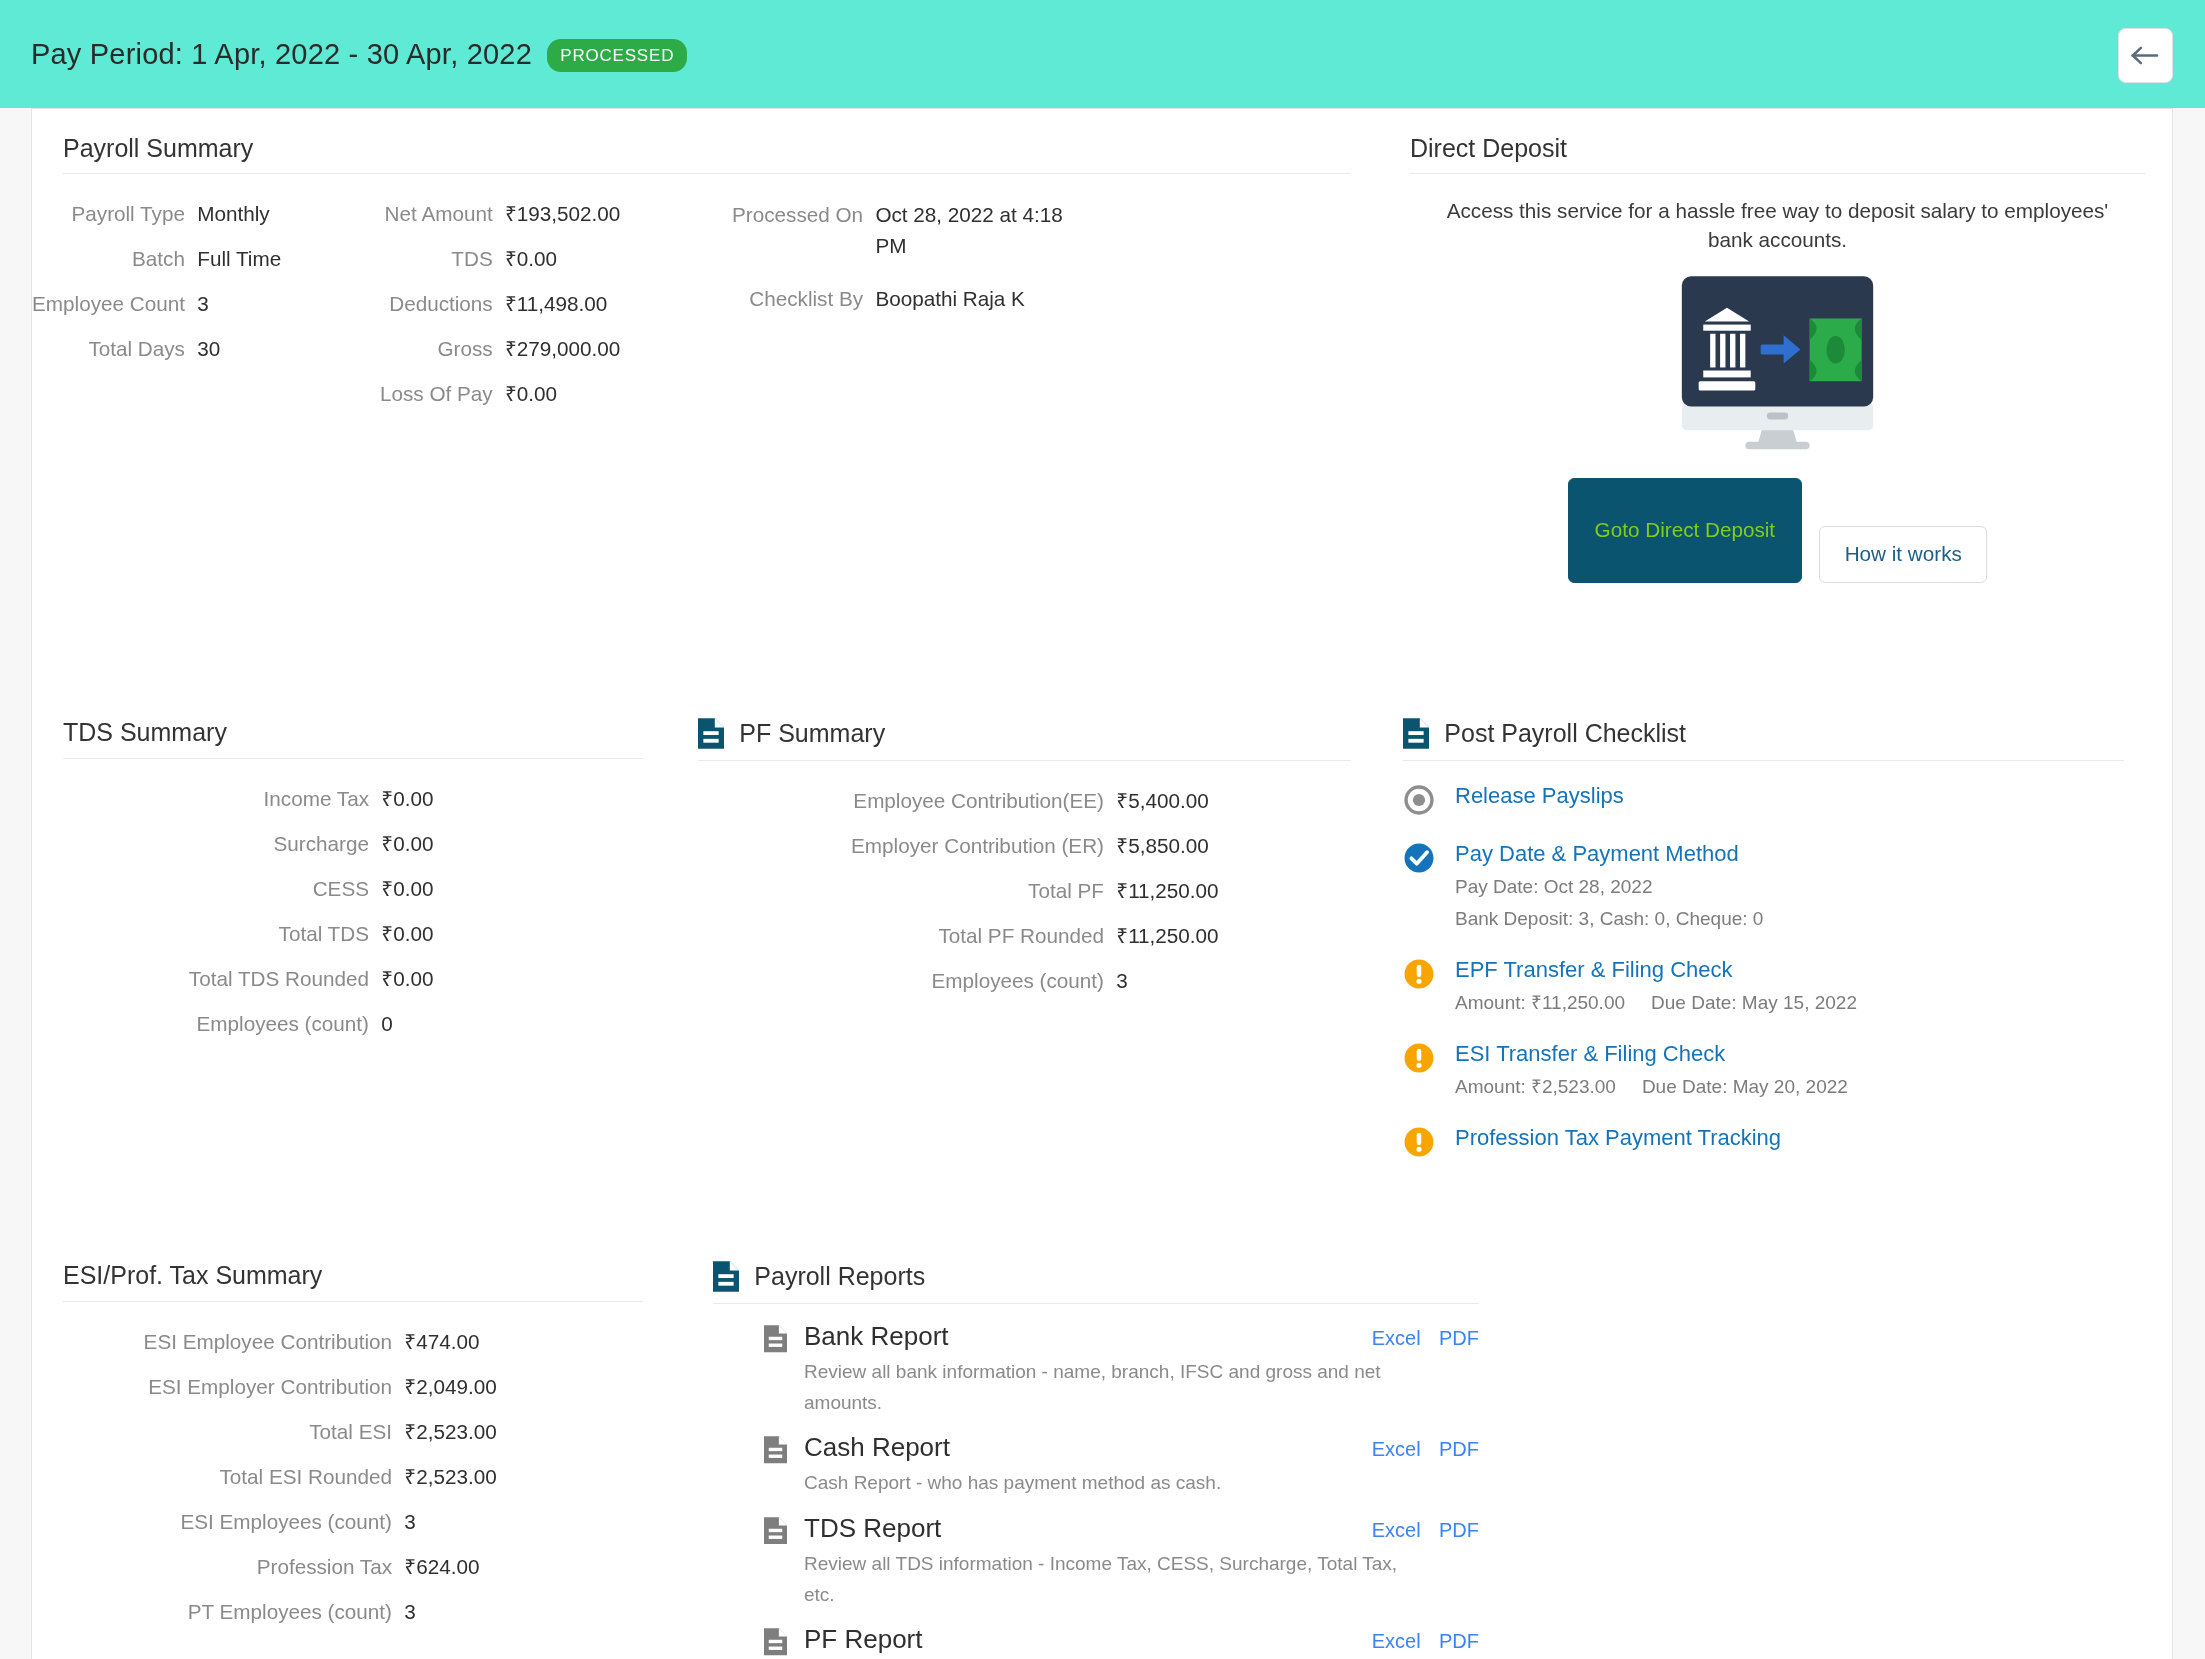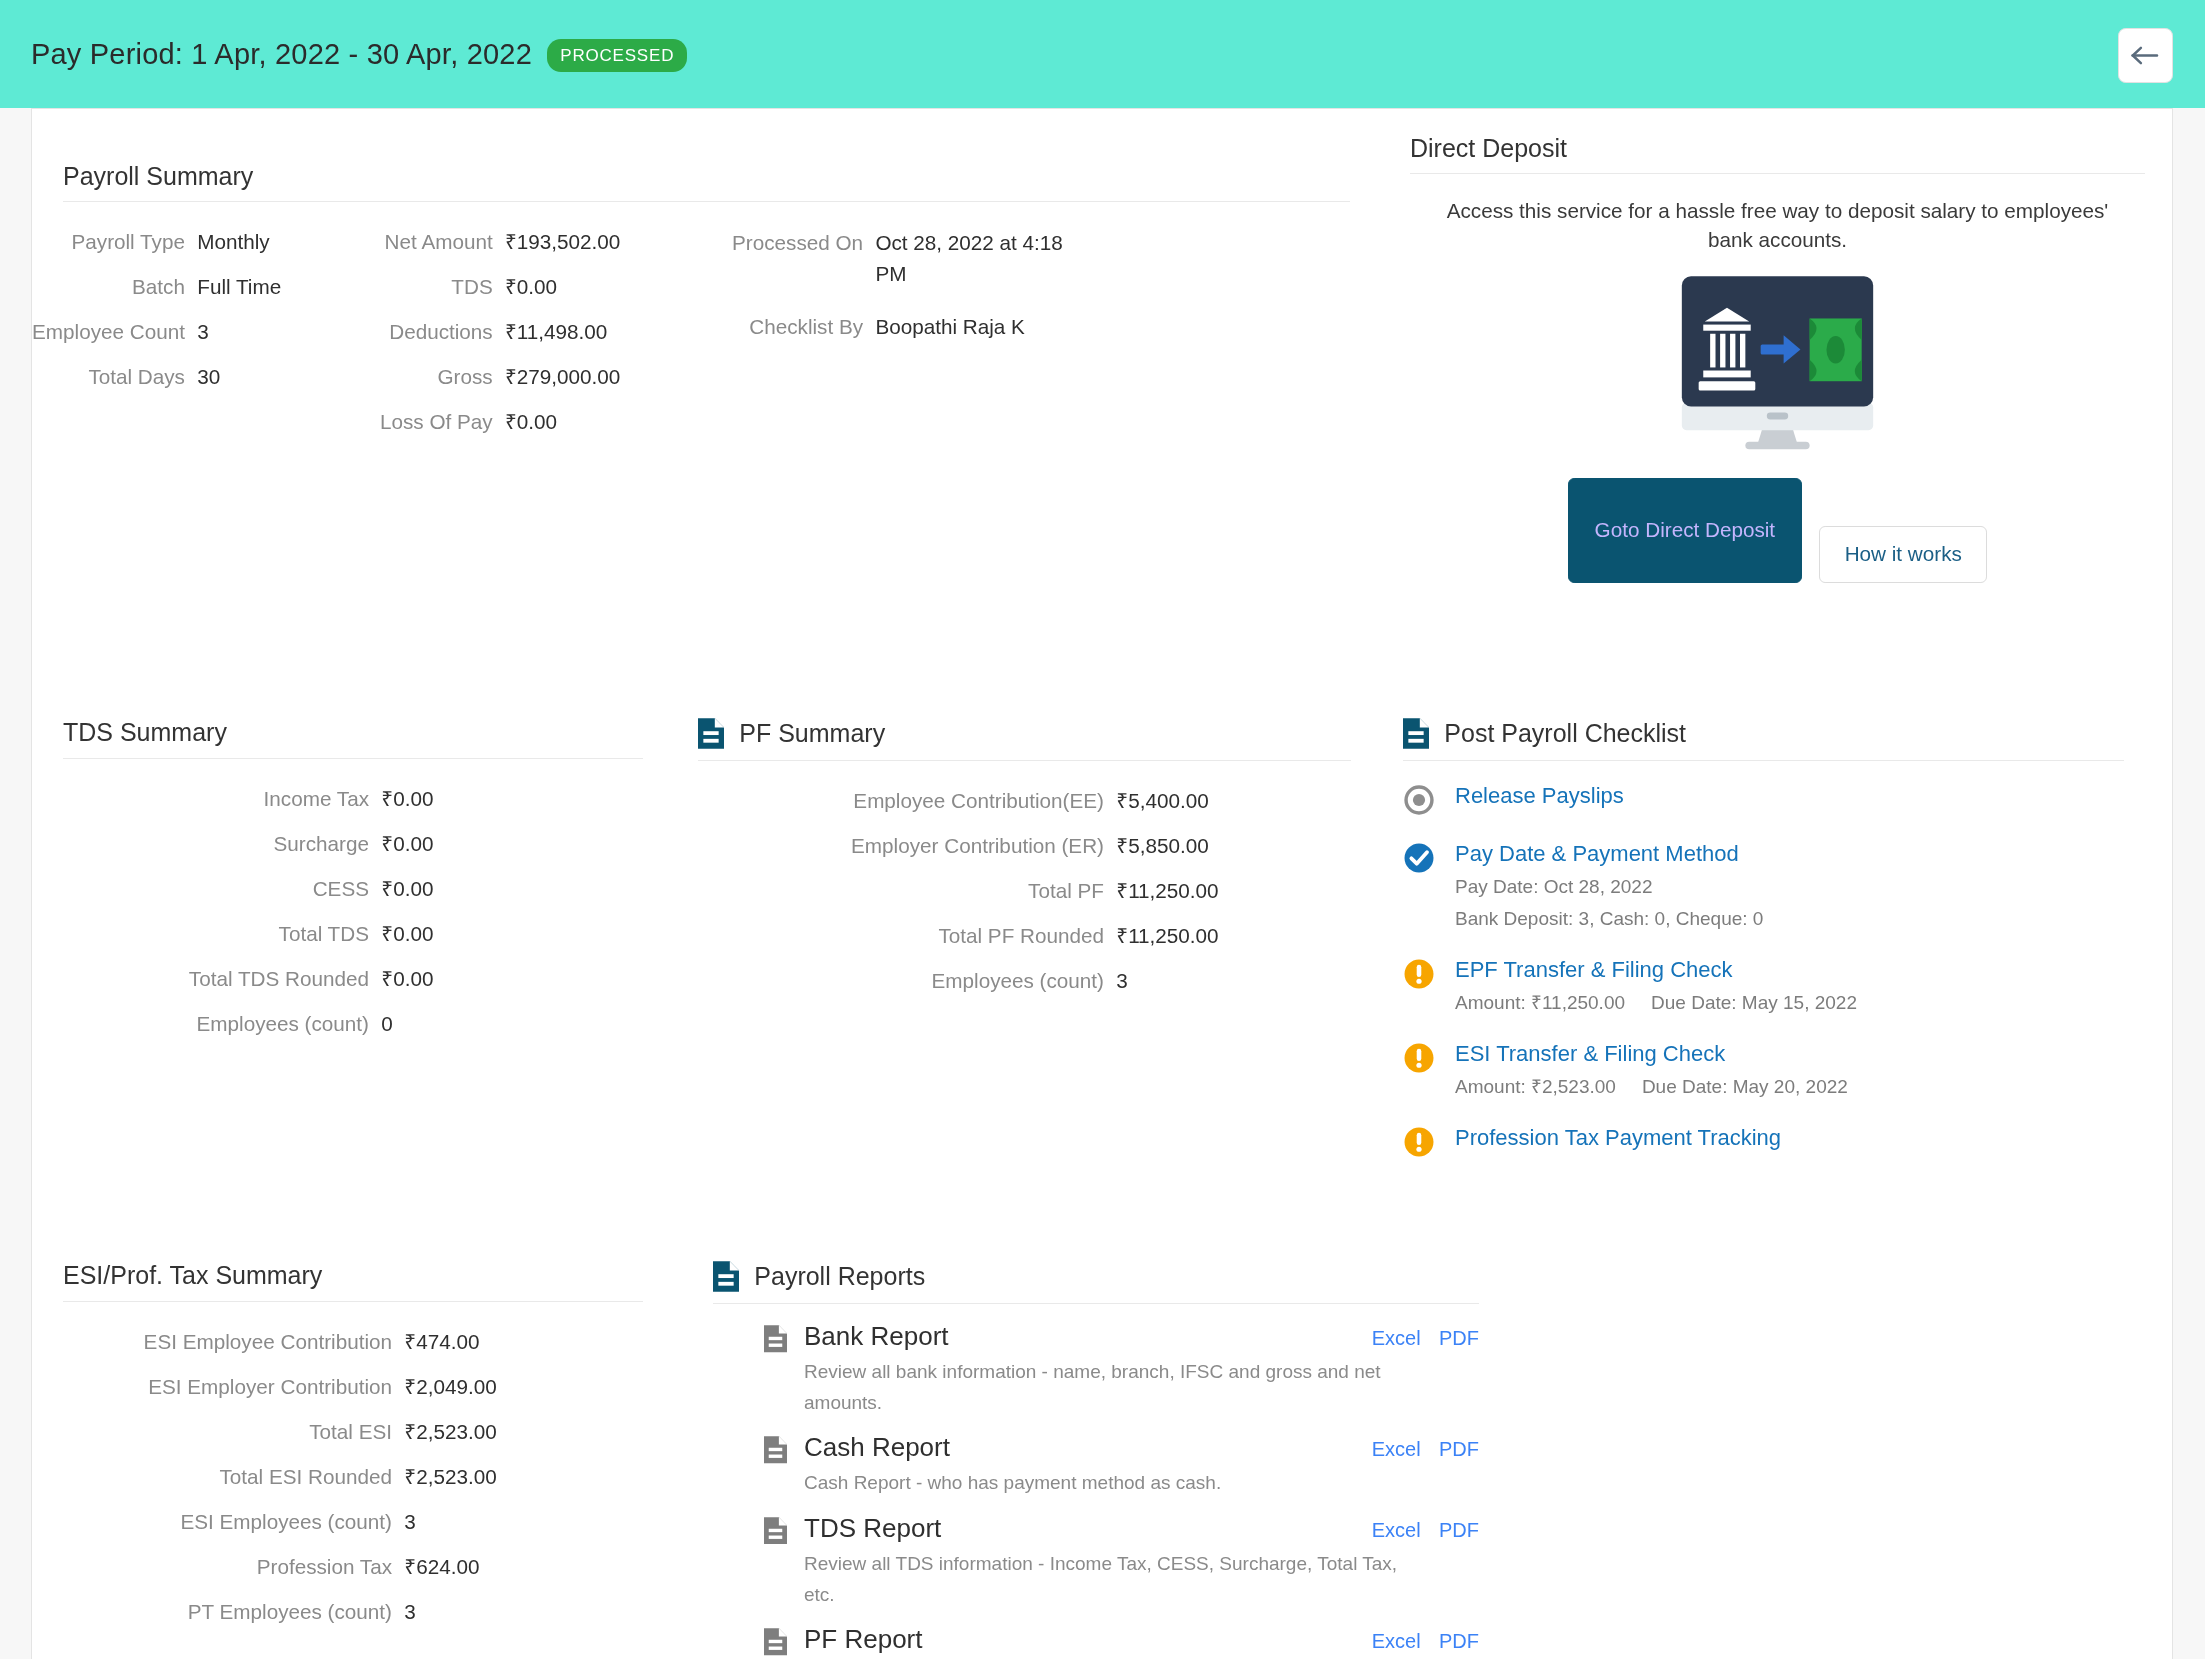--- a/index.html
+++ b/index.html
@@ -97,21 +97,21 @@
     line-height: 45px;
     white-space: nowrap;
   }
   .kv-value {
     color: #2f2f2f;
     font-size: 20.7px;
     line-height: 45px;
     white-space: pre-line;
   }
   .psum { position: absolute; left: 0; top: 24.5px; width: 1355px; }
-  .psum .sec-head { padding-left: 31px; margin-top: 28px; }
+  .psum .sec-head { padding-left: 31px; }
   .psum .rule { margin: 0 37px 0 31px; border-top: 0.8px solid #e9e9e9; }
   .psum-cols { display: flex; padding-top: 17px; }
   .psum-col-a { width: 348px; }
   .psum-col-b { width: 352px; }
   .psum-col-c { width: 368px; }
   .psum-col-c .kv-value { line-height: 31px; padding-top: 7.7px; }
   .psum-col-c .kv-label { line-height: 31px; padding-top: 7.7px; }
   .psum-col-c .kv { row-gap: 14.5px; }
 
   .ddep { position: absolute; left: 1378px; top: 24.5px; width: 735px; }
@@ -129,21 +129,21 @@
     padding-top: 20px;
   }
   .ddep-actions {
     display: flex;
     justify-content: center;
     gap: 17px;
     padding-top: 24.5px;
   }
   .btn-primary {
     background: #0a5470;
-    color: #c4b5fd;
+    color: #84cc16;
     font-size: 20.7px;
     padding: 15.3px 26px;
     border-radius: 6.1px;
     border: 0.8px solid #0a5470;
     cursor: pointer;
     white-space: nowrap;
   }
   .btn-secondary {
     background: #ffffff;
     color: #1b5f86;

